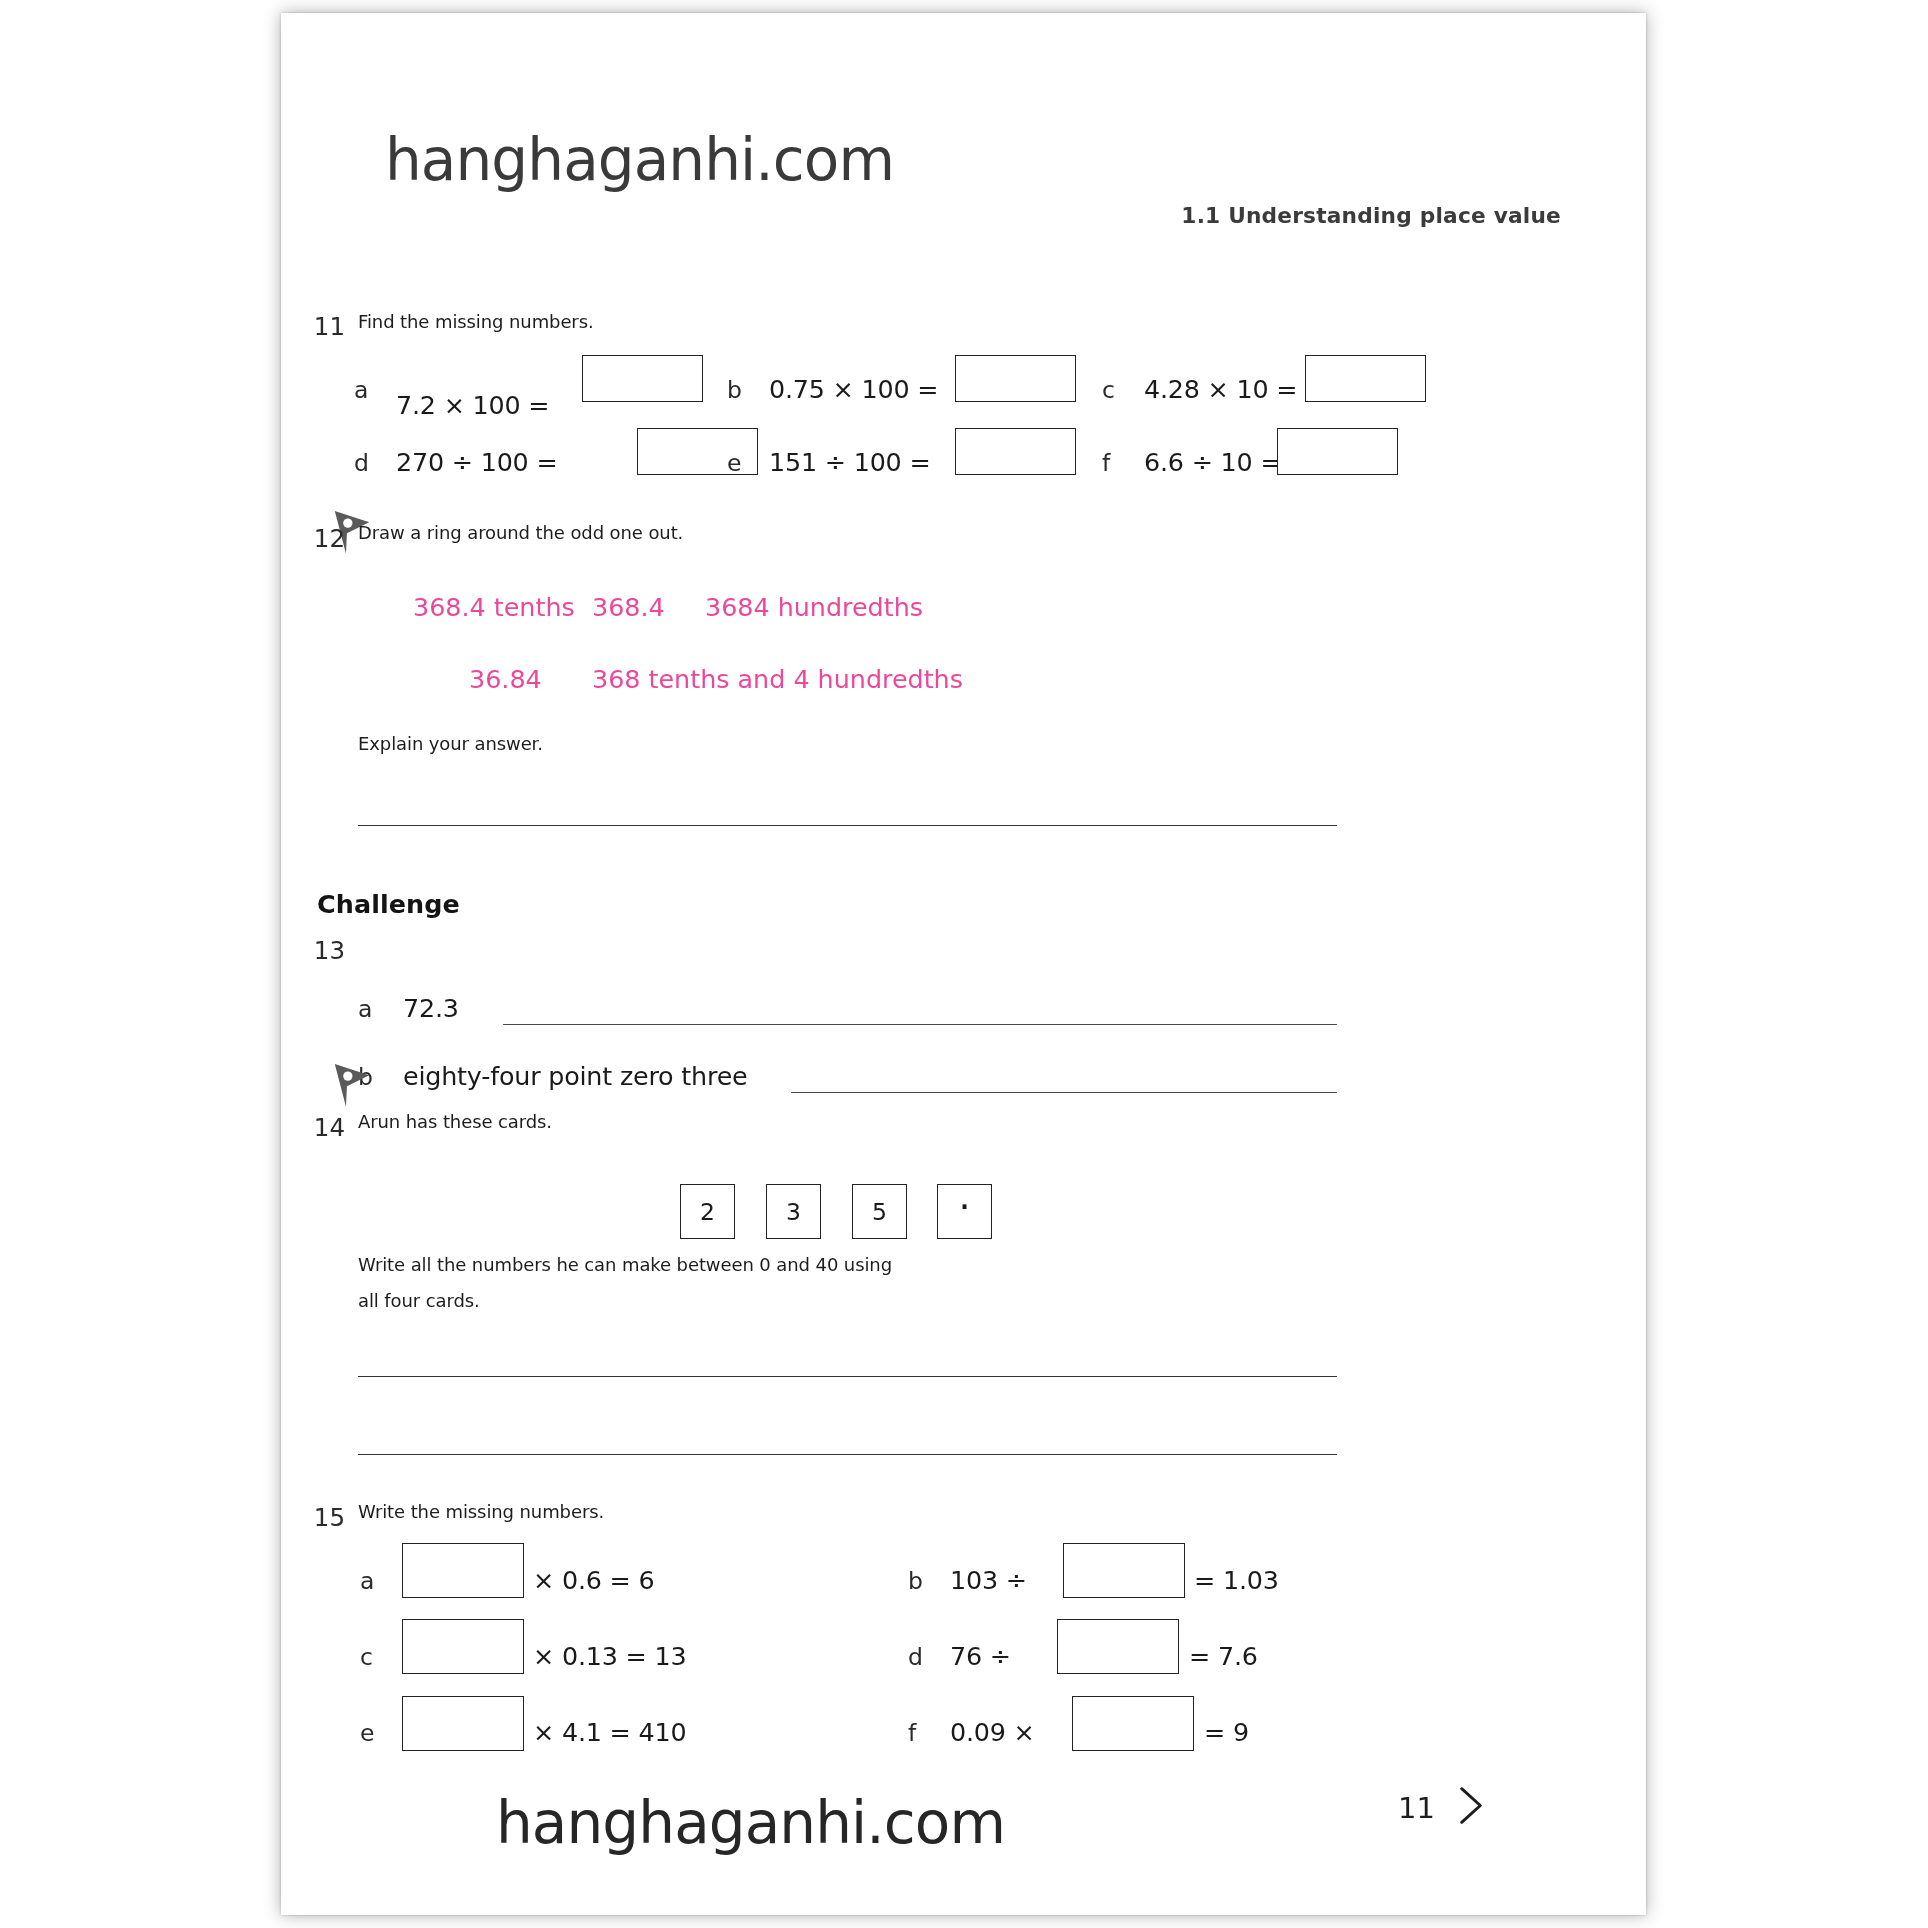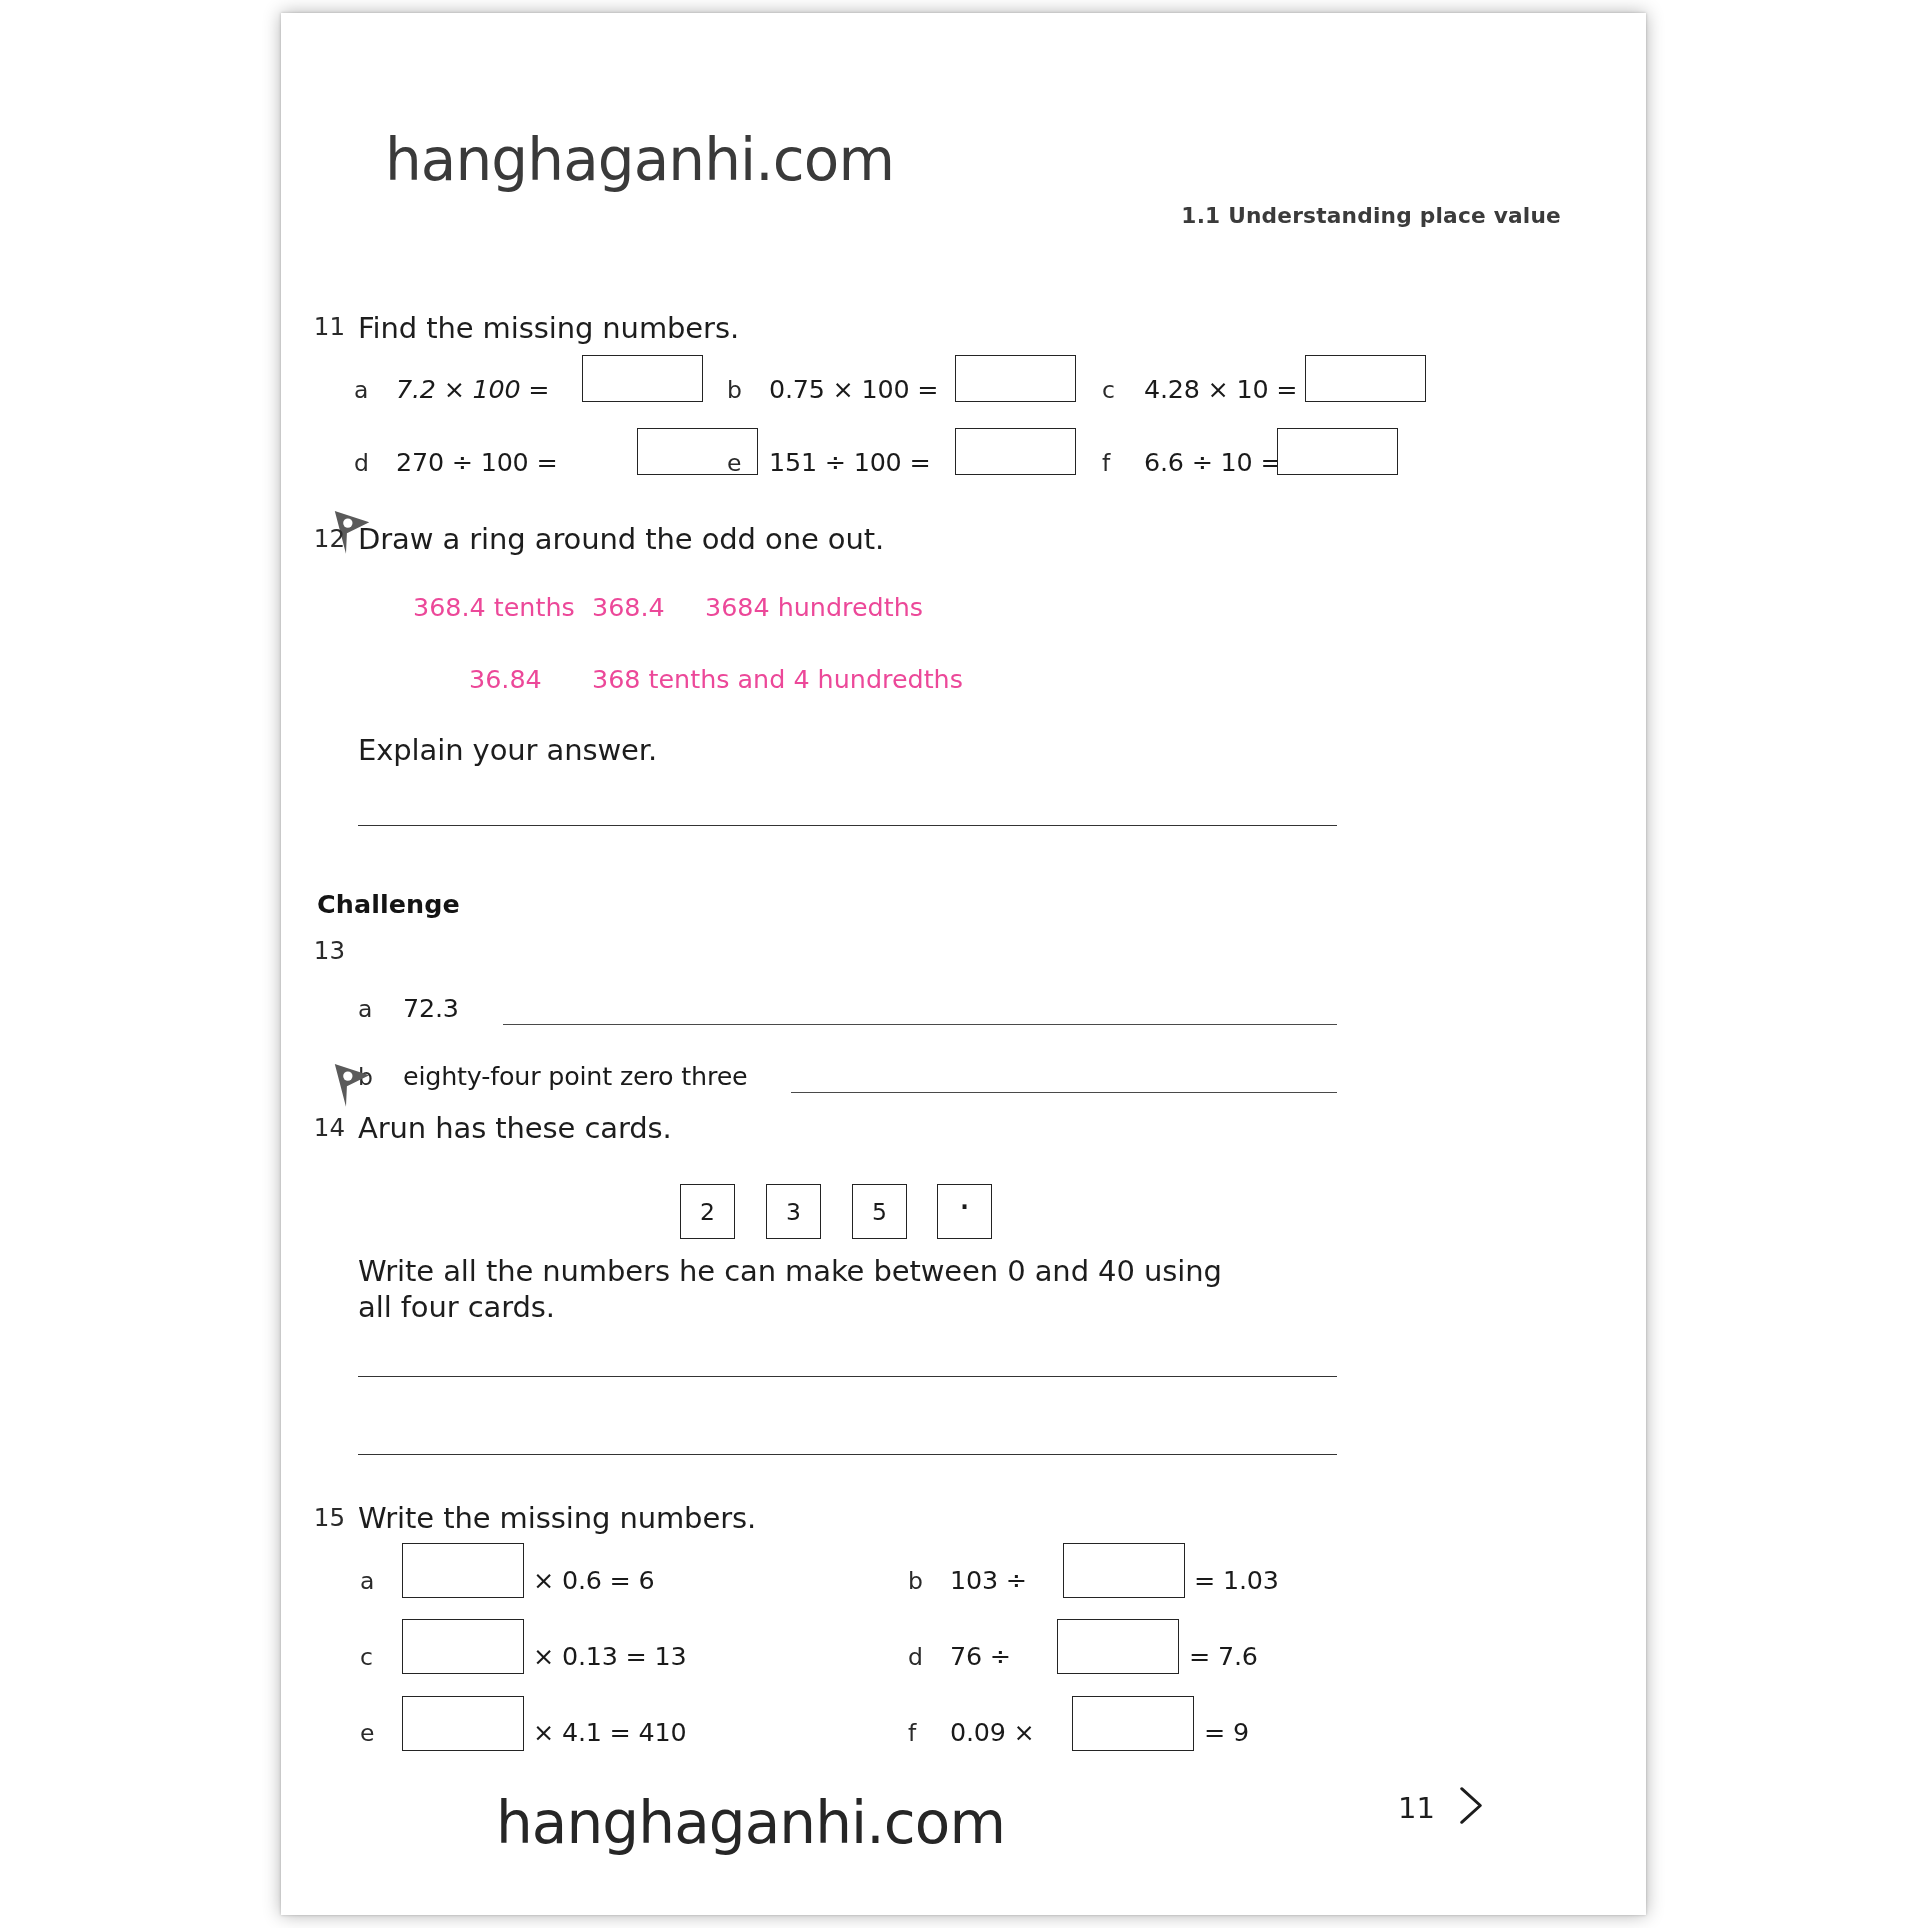--- a/index.html
+++ b/index.html
@@ -83,21 +83,21 @@
   .qnum {
     position: absolute;
     font-size: 24.5px;
     font-weight: 400;
     color: #2a2a2a;
     width: 43px;
     text-align: right;
   }
   .qtext {
     position: absolute;
-    font-size: 29px;
+    font-size: 18px;
     font-weight: 400;
     color: #1d1d1d;
     white-space: nowrap;
     letter-spacing: -0.1px;
   }
 
   .sublabel {
     position: absolute;
     font-size: 23.5px;
     color: #2a2a2a;
@@ -197,21 +197,21 @@
     <div class="watermark-top">hanghaganhi.com</div>
 
     <div class="running-head">1.1 Understanding place value</div>
 
     <div class="content">
 
       <div class="qnum" style="left:21px; top:299px;">11</div>
       <div class="qtext" style="left:77px; top:298px;">Find the missing numbers.</div>
 
       <div class="sublabel" style="left:73px; top:363px;">a</div>
-      <div class="expr" style="left:115px; top:361px;font-style:italic;">7.2 × 100 =</div>
+      <div class="expr" style="left:115px; top:377px;">7.2 × 100 =</div>
       <div class="ansbox" style="left:301px; top:342px; width:121px; height:47px;"></div>
 
       <div class="sublabel" style="left:446px; top:363px;">b</div>
       <div class="expr" style="left:488px; top:361px;">0.75 × 100 =</div>
       <div class="ansbox" style="left:674px; top:342px; width:121px; height:47px;"></div>
 
       <div class="sublabel" style="left:821px; top:363px;">c</div>
       <div class="expr" style="left:863px; top:361px;">4.28 × 10 =</div>
       <div class="ansbox" style="left:1024px; top:342px; width:121px; height:47px;"></div>
 

